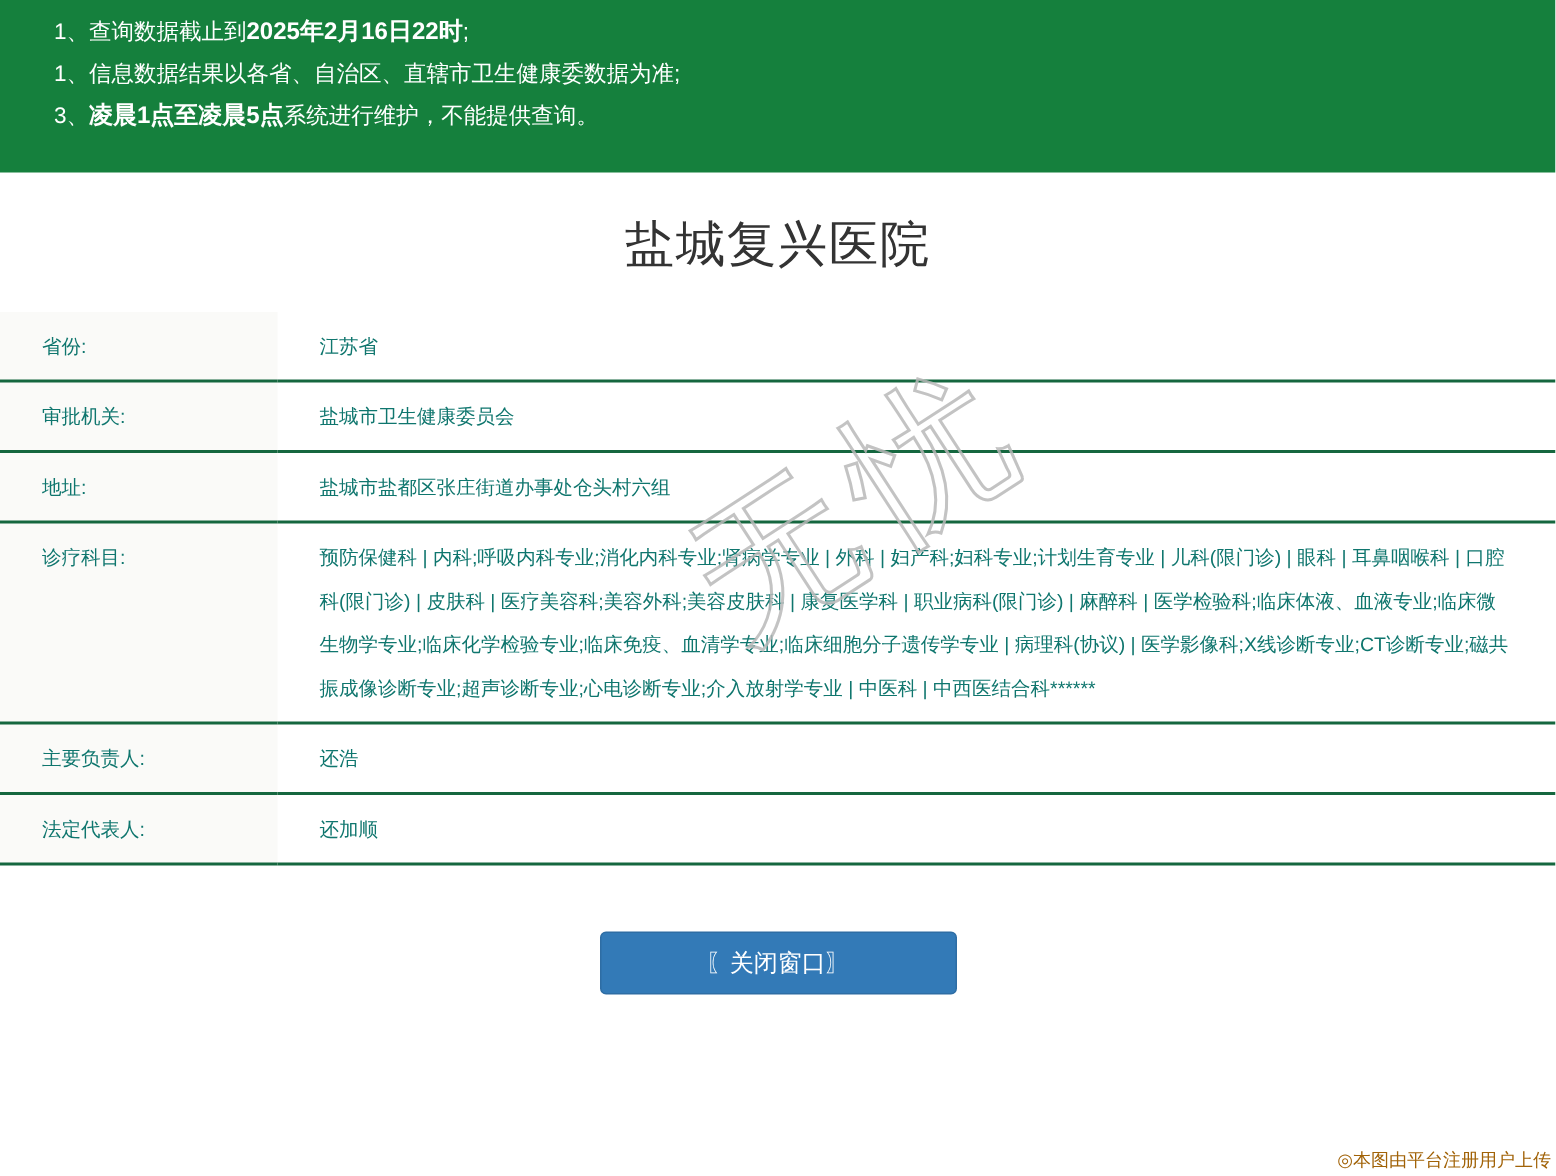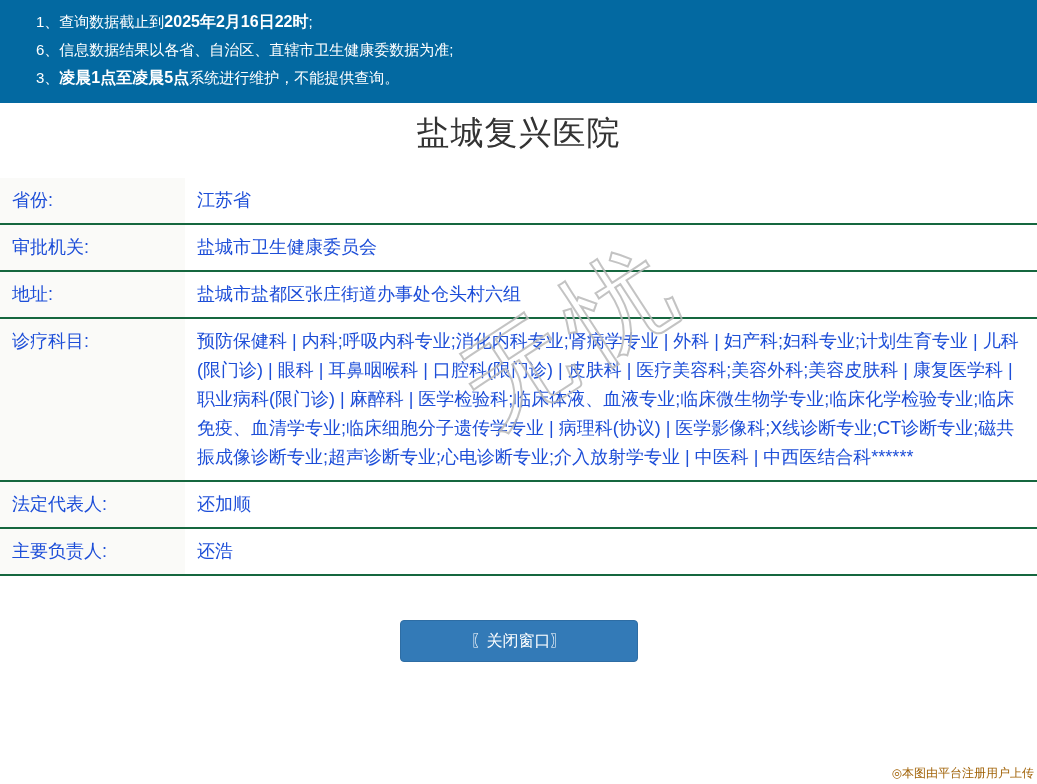--- a/index.html
+++ b/index.html
@@ -5,52 +5,52 @@
   * { margin:0; padding:0; box-sizing:border-box; }
   html,body { width:1037px; height:784px; overflow:hidden; }
   body {
     position:relative;
     font-family:"Liberation Sans","DejaVu Sans",sans-serif;
     background:#ffffff;
     color:#3d3d3d;
   }
   
   .notice {
-    background:#0369a1;
+    background:#15803d;
     color:#ffffff;
-    padding:8px 20px 11px 36px;
+    padding:8px 20px 23px 36px;
   }
   .notice-line {
     font-size:15px;
     line-height:28px;
     white-space:nowrap;
   }
   .notice-line b { font-weight:bold; font-size:16px; }
   
   .page-title {
     text-align:center;
     font-size:33px;
     font-weight:400;
     color:#333333;
-    margin:8px 0 22px 0;
+    margin:26px 0 22px 0;
     letter-spacing:1px;
   }
   
   table.info {
     width:100%;
     border-collapse:collapse;
     table-layout:fixed;
   }
   table.info tr { border-bottom:2px solid #15673f; }
   table.info td {
     vertical-align:top;
-    font-size:18px;
+    font-size:13px;
     line-height:29px;
-    padding:8px 12px;
-    color:#1d4ed8;
+    padding:8px 28px;
+    color:#0f766e;
   }
   td.cell-label {
     width:185px;
     background:#fafaf8;
     padding-left:10px;
   }
   td.cell-value { padding-left:12px; padding-right:26px; }
   
   .btn-row { text-align:center; margin-top:44px; }
   .close-btn {
@@ -87,21 +87,21 @@
     color:#a16207;
     text-shadow:0 0 2px #ffffff, 0 0 2px #ffffff;
     pointer-events:none;
   }
 </style>
 </head>
 <body>
 
 <div class="notice">
   <div class="notice-line"><span>1、查询数据截止到</span><b>2025年2月16日22时</b><span>;</span></div>
-  <div class="notice-line"><span>6、信息数据结果以各省、自治区、直辖市卫生健康委数据为准;</span><b></b><span></span></div>
+  <div class="notice-line"><span>1、信息数据结果以各省、自治区、直辖市卫生健康委数据为准;</span><b></b><span></span></div>
   <div class="notice-line"><span>3、</span><b>凌晨1点至凌晨5点</b><span>系统进行维护，不能提供查询。</span></div>
 </div>
 
 <h1 class="page-title">盐城复兴医院</h1>
 
 <table class="info">
   <tbody>
     <tr>
       <td class="cell-label">省份:</td>
       <td class="cell-value">江苏省</td>
@@ -112,26 +112,26 @@
     </tr>
     <tr>
       <td class="cell-label">地址:</td>
       <td class="cell-value">盐城市盐都区张庄街道办事处仓头村六组</td>
     </tr>
     <tr>
       <td class="cell-label">诊疗科目:</td>
       <td class="cell-value">预防保健科 | 内科;呼吸内科专业;消化内科专业;肾病学专业 | 外科 | 妇产科;妇科专业;计划生育专业 | 儿科(限门诊) | 眼科 | 耳鼻咽喉科 | 口腔科(限门诊) | 皮肤科 | 医疗美容科;美容外科;美容皮肤科 | 康复医学科 | 职业病科(限门诊) | 麻醉科 | 医学检验科;临床体液、血液专业;临床微生物学专业;临床化学检验专业;临床免疫、血清学专业;临床细胞分子遗传学专业 | 病理科(协议) | 医学影像科;X线诊断专业;CT诊断专业;磁共振成像诊断专业;超声诊断专业;心电诊断专业;介入放射学专业 | 中医科 | 中西医结合科******</td>
     </tr>
     <tr>
+      <td class="cell-label">主要负责人:</td>
+      <td class="cell-value">还浩</td>
+    </tr>
+    <tr>
       <td class="cell-label">法定代表人:</td>
       <td class="cell-value">还加顺</td>
-    </tr>
-    <tr>
-      <td class="cell-label">主要负责人:</td>
-      <td class="cell-value">还浩</td>
     </tr>
   </tbody>
 </table>
 
 <div class="btn-row">
   <button class="close-btn">〖关闭窗口〗</button>
 </div>
 
 <div class="watermark">无忧</div>
 

